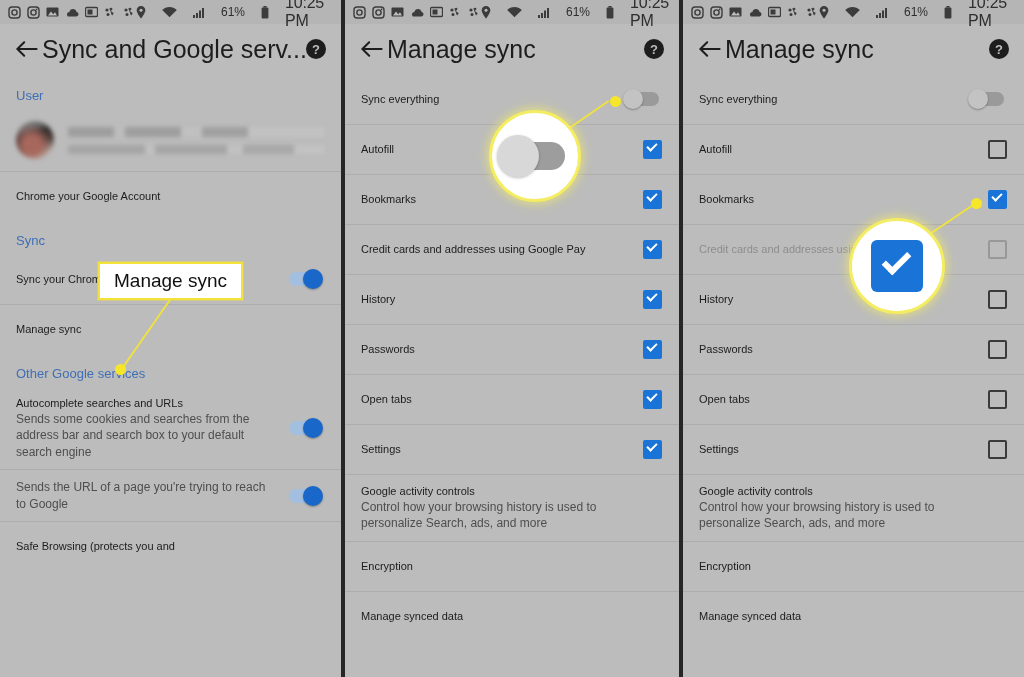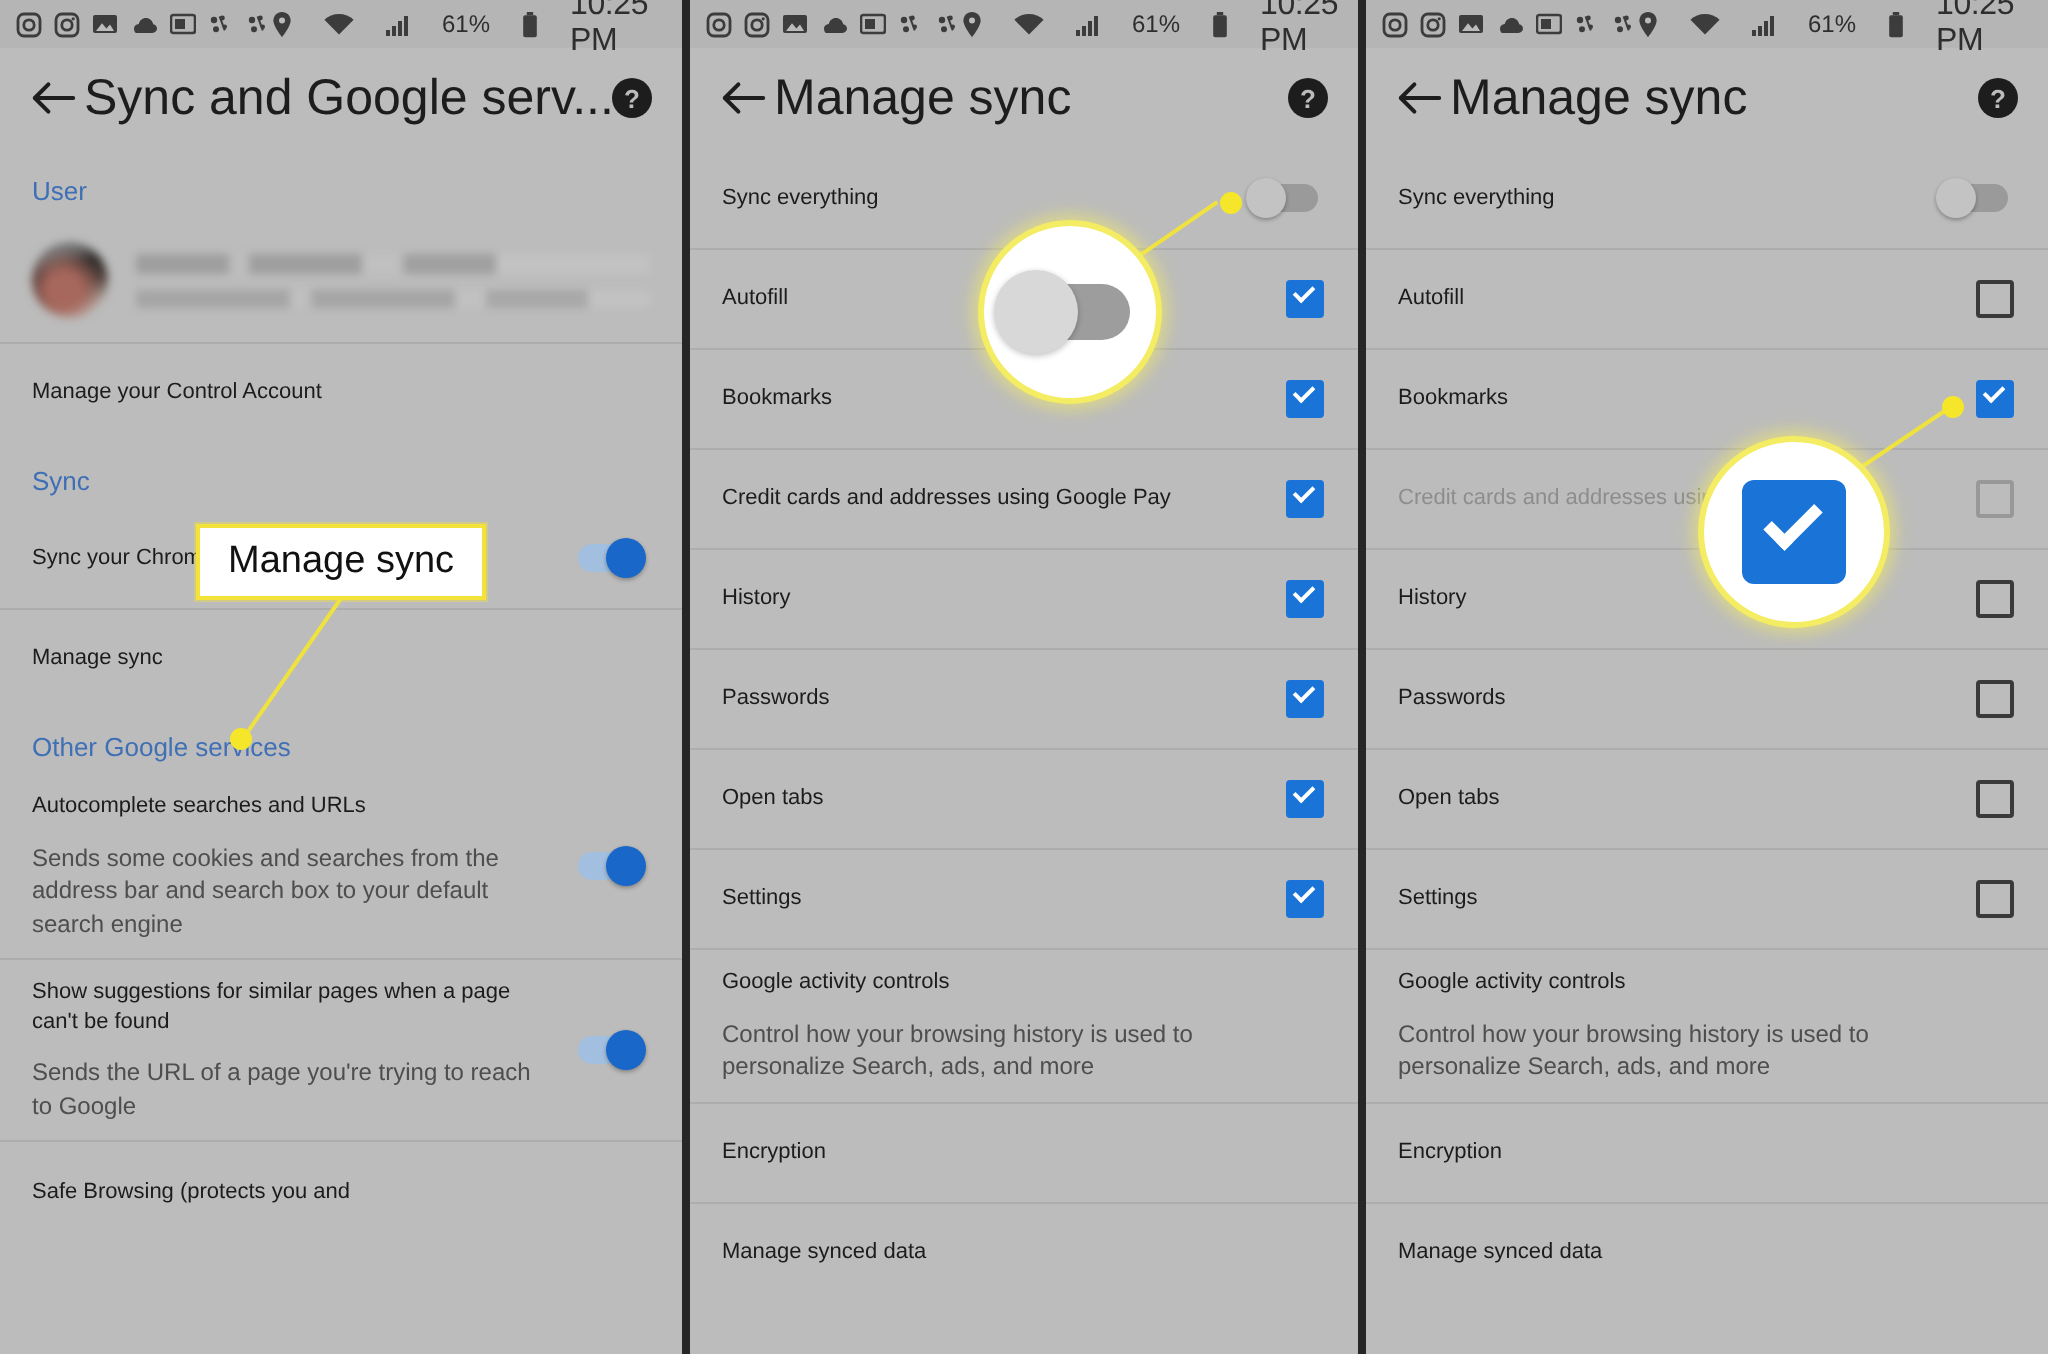--- a/index.html
+++ b/index.html
@@ -75,21 +75,21 @@
     border-top: 1px solid #adadad;
     position: relative;
   }
   .row.noline { border-top: none; }
   .row-text { flex: 1; padding-right: 12px; }
   .row-title { font-size: 11px; color: #1c1c1c; line-height: 1.32; }
   .row-sub {
     font-size: 12px;
     color: #4e4e4e;
     line-height: 1.38;
-    margin-top: 10px;
+    margin-top: 0;
   }
   .row.dim .row-title, .row.dim .row-sub { color: #8d8d8d; }
 
   .section-label {
     padding: 12px 16px 6px 16px;
     font-size: 13px;
     color: #3f6fb5;
   }
   .section-label.first { padding-top: 14px; }
 
@@ -318,21 +318,21 @@
       <div class="profile-row">
         <div class="avatar"></div>
         <div class="blur-lines">
           <div class="blur-line"></div>
           <div class="blur-line l2"></div>
         </div>
       </div>
 
       <div class="row">
         <div class="row-text">
-          <div class="row-title">Manage your Control Account</div>
+          <div class="row-title">Chrome your Google Account</div>
         </div>
       </div>
 
       <div class="section-label">Sync</div>
 
       <div class="row noline">
         <div class="row-text">
           <div class="row-title">Sync your Chrome data</div>
         </div>
         <div class="toggle">
@@ -355,21 +355,20 @@
           <div class="row-sub">Sends some cookies and searches from the address bar and search box to your default search engine</div>
         </div>
         <div class="toggle">
           <div class="track"></div>
           <div class="thumb"></div>
         </div>
       </div>
 
       <div class="row">
         <div class="row-text">
-          <div class="row-title">Show suggestions for similar pages when a page can't be found</div>
           <div class="row-sub">Sends the URL of a page you're trying to reach to Google</div>
         </div>
         <div class="toggle">
           <div class="track"></div>
           <div class="thumb"></div>
         </div>
       </div>
 
       <div class="row">
         <div class="row-text">

